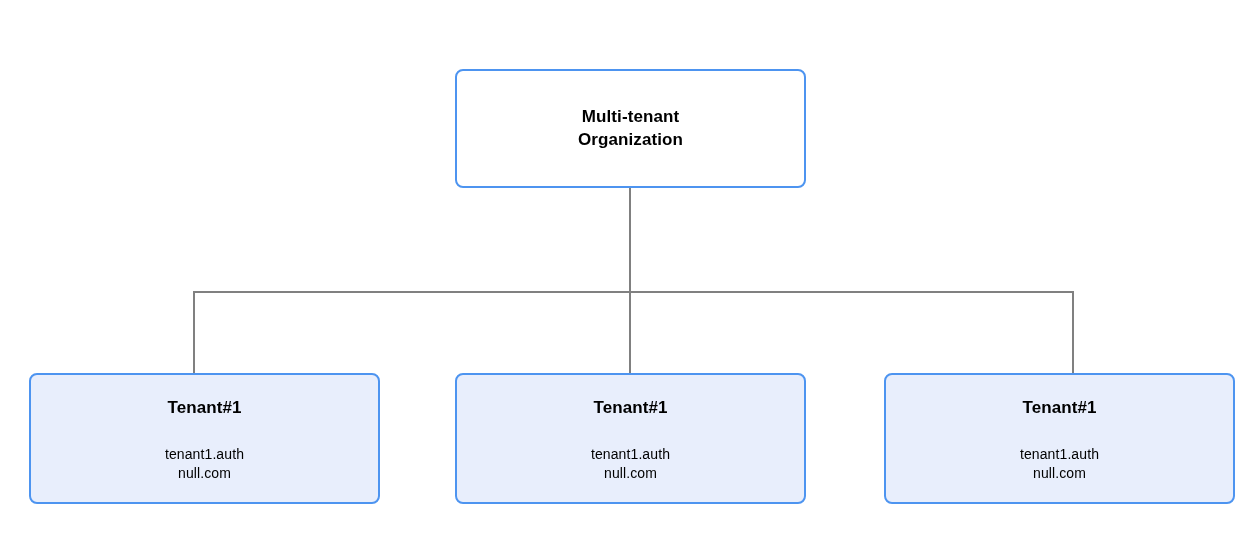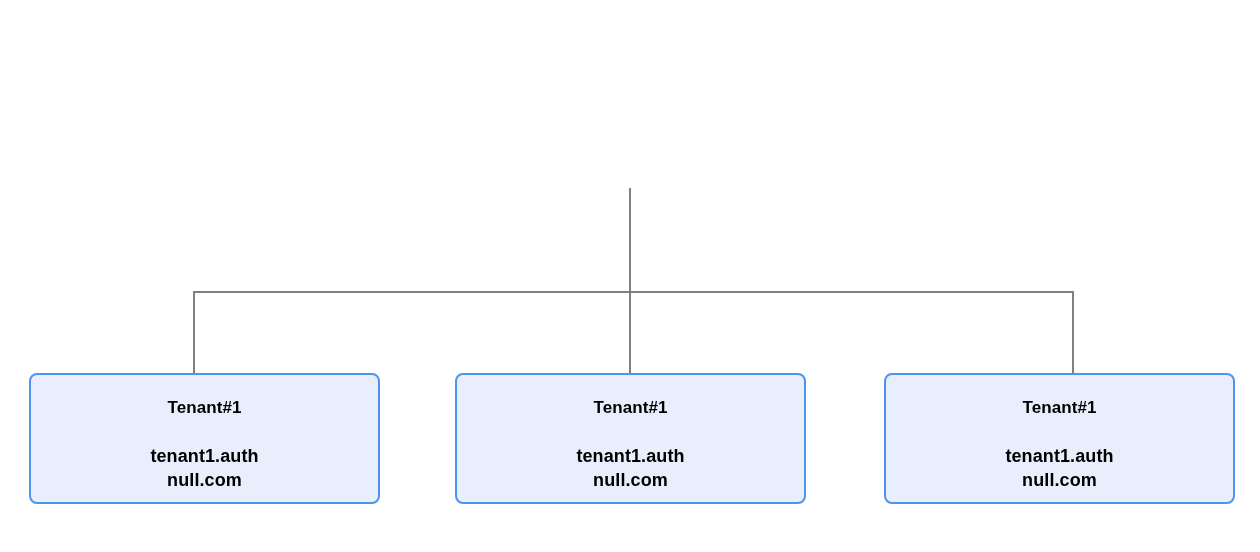--- a/index.html
+++ b/index.html
@@ -62,42 +62,46 @@
     padding-top: 22px;
   }
   .node-tenant .node-title {
     font-size: 17px;
     font-weight: bold;
     line-height: 1.3;
     letter-spacing: 0.1px;
   }
   .node-tenant .node-sub {
     margin-top: 26px;
-    font-size: 18px;
-    font-weight: bold;
+    font-size: 14px;
+    font-weight: normal;
     line-height: 1.33;
     letter-spacing: 0.1px;
     white-space: pre-line;
   }
 
   .node-title { white-space: pre-line; }
 </style>
 </head>
 <body>
 
 <div id="canvas">
 
   <div class="edge edge-v" style="left:629px; top:188px; height:185px;"></div>
 
   <div class="edge edge-h" style="left:193px; top:291px; width:881px;"></div>
 
   <div class="edge edge-v" style="left:193px; top:291px; height:82px;"></div>
 
   <div class="edge edge-v" style="left:1072px; top:291px; height:82px;"></div>
 
+  <div class="node node-root" style="left:455px; top:69px; width:351px; height:119px;">
+    <div class="node-title">Multi-tenant
+Organization</div>
+  </div>
 
   <div class="node node-tenant" style="left:29px; top:373px; width:351px; height:131px;">
     <div class="node-title">Tenant#1</div>
     <div class="node-sub">tenant1.auth
 null.com</div>
   </div>
 
   <div class="node node-tenant" style="left:455px; top:373px; width:351px; height:131px;">
     <div class="node-title">Tenant#1</div>
     <div class="node-sub">tenant1.auth

